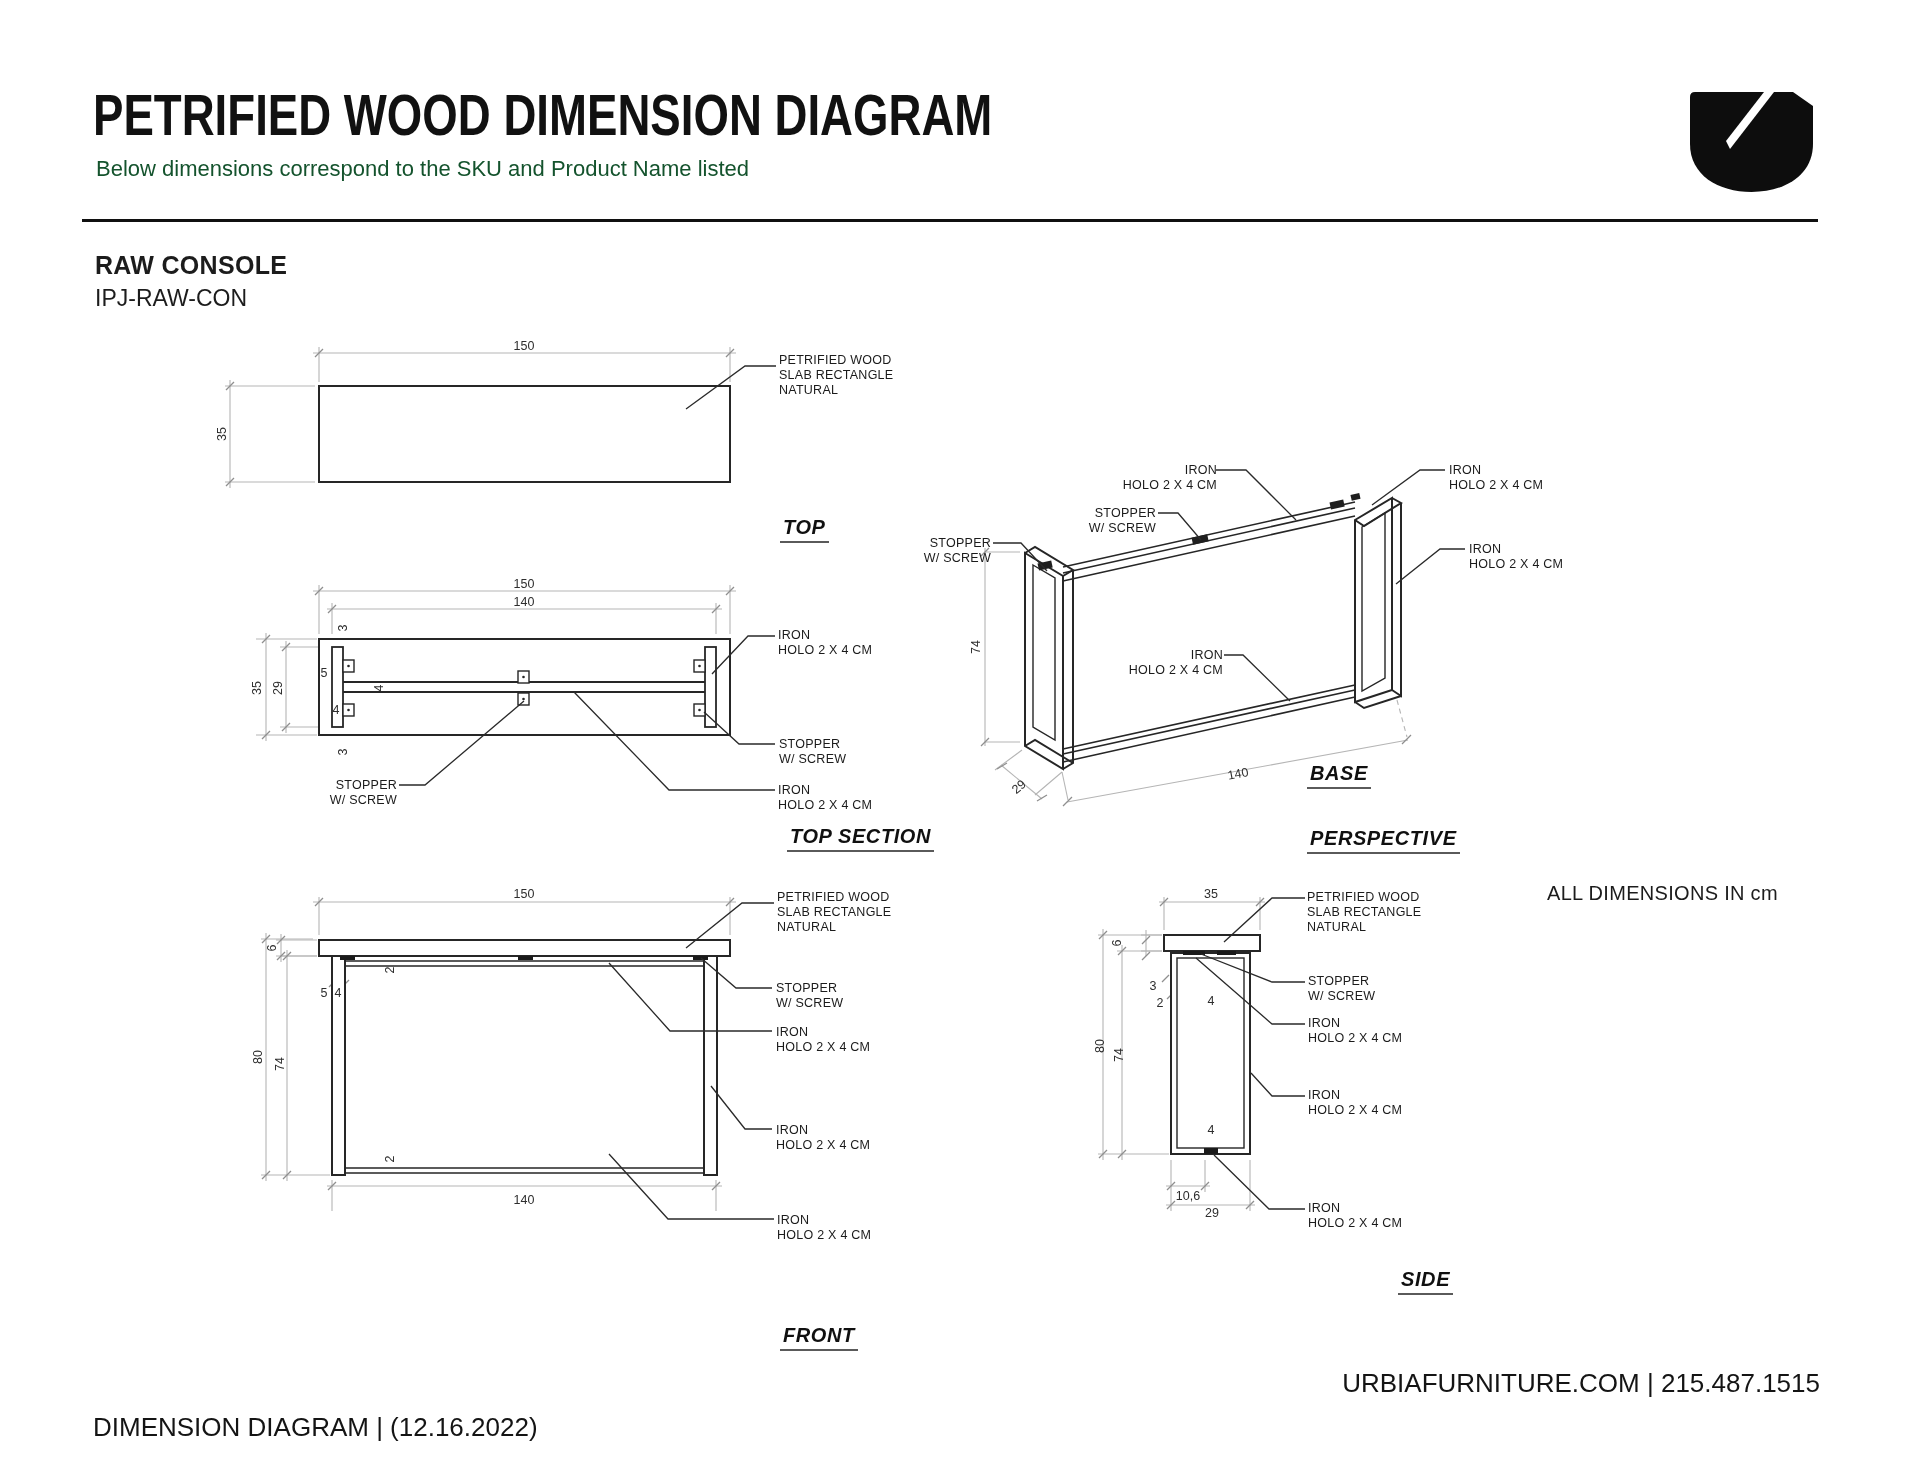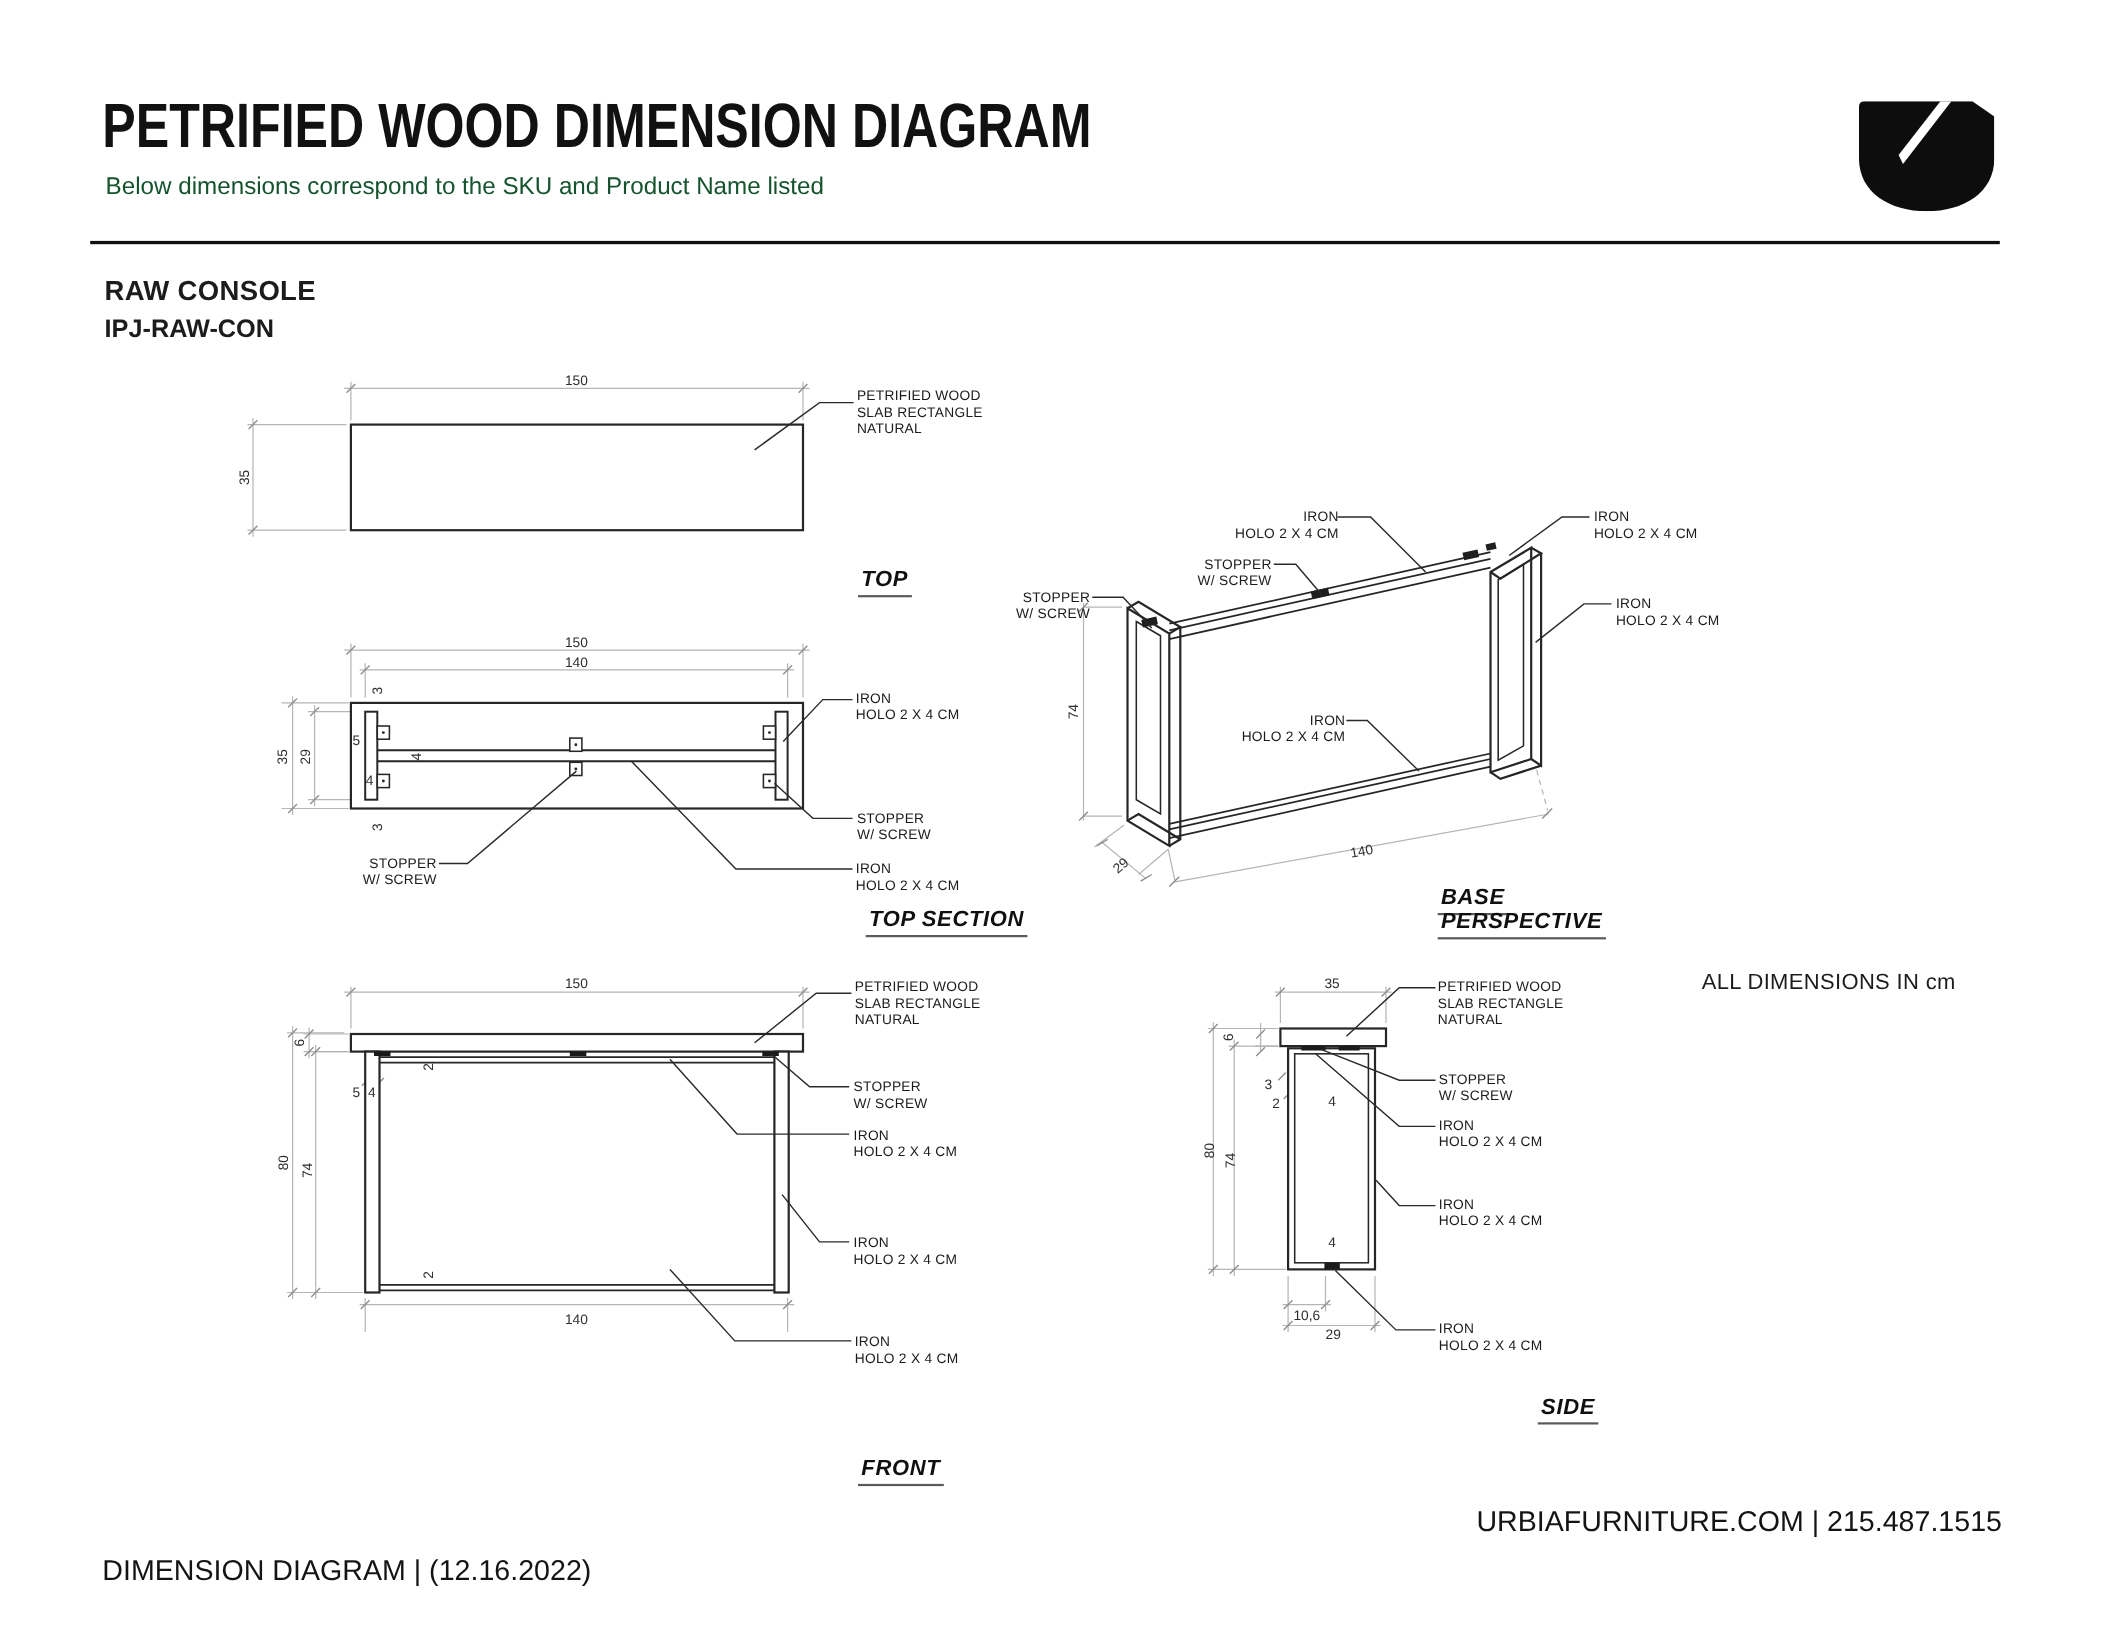--- a/index.html
+++ b/index.html
@@ -4,21 +4,21 @@
 <style>
   html,body{margin:0;padding:0;}
   body{width:1920px;height:1484px;background:#ffffff;position:relative;
        font-family:"Liberation Sans",sans-serif;color:#1c1c1c;overflow:hidden;}
   svg.linework{position:absolute;left:0;top:0;}
   .title{position:absolute;left:93px;top:82px;font-size:57px;font-weight:bold;
          transform:scaleX(.80);transform-origin:0 0;white-space:nowrap;color:#111;}
   .subtitle{position:absolute;left:96px;top:156px;font-size:22px;color:#14532d;white-space:nowrap;}
   .divider{position:absolute;left:82px;top:219px;width:1736px;height:3px;background:#101010;}
   .prodname{position:absolute;left:95px;top:251px;font-size:25px;font-weight:bold;letter-spacing:.3px;}
-  .prodsku{position:absolute;left:95px;top:285px;font-size:23px;font-weight:bold;}
+  .prodsku{position:absolute;left:95px;top:285px;font-size:23px;}
   .note{position:absolute;left:1547px;top:882px;font-size:20px;letter-spacing:.3px;}
   .footer{position:absolute;top:1368px;font-size:26px;color:#141414;white-space:nowrap;}
   .footer.l{left:93px;margin-top:44px;} .footer.r{right:100px;}
   .lbl{position:absolute;font-size:12.5px;line-height:15px;letter-spacing:.25px;
        white-space:nowrap;color:#1b1b1b;}
   .ra{transform:translateX(-100%);}
   .dim{position:absolute;font-size:12.5px;color:#2e2e2e;white-space:nowrap;
        transform:translate(-50%,-50%);}
   .dim.v{transform:translate(-50%,-50%) rotate(-90deg);}
   .dim.r40{transform:translate(-50%,-50%) rotate(-40deg);}
@@ -284,21 +284,21 @@
 <div class="lbl" style="left:1449px;top:463px">IRON</div>
 <div class="lbl" style="left:1449px;top:478px">HOLO 2 X 4 CM</div>
 <div class="lbl ra" style="left:1156px;top:506px">STOPPER</div>
 <div class="lbl ra" style="left:1156px;top:521px">W/ SCREW</div>
 <div class="lbl ra" style="left:991px;top:536px">STOPPER</div>
 <div class="lbl ra" style="left:991px;top:551px">W/ SCREW</div>
 <div class="lbl" style="left:1469px;top:542px">IRON</div>
 <div class="lbl" style="left:1469px;top:557px">HOLO 2 X 4 CM</div>
 <div class="lbl ra" style="left:1223px;top:648px">IRON</div>
 <div class="lbl ra" style="left:1223px;top:663px">HOLO 2 X 4 CM</div>
-<div class="vtitle" style="left:1295px;top:805px">BASE</div>
+<div class="vtitle" style="left:1295px;top:762px">BASE</div>
 <div class="vtitle" style="left:1295px;top:827px">PERSPECTIVE</div>
 
 <div class="dim" style="left:524px;top:894px">150</div>
 <div class="dim v" style="left:272px;top:948px">6</div>
 <div class="dim v" style="left:258px;top:1057px">80</div>
 <div class="dim v" style="left:280px;top:1064px">74</div>
 <div class="dim" style="left:324px;top:993px">5</div>
 <div class="dim" style="left:338px;top:993px">4</div>
 <div class="dim v" style="left:390px;top:970px">2</div>
 <div class="dim v" style="left:390px;top:1159px">2</div>

